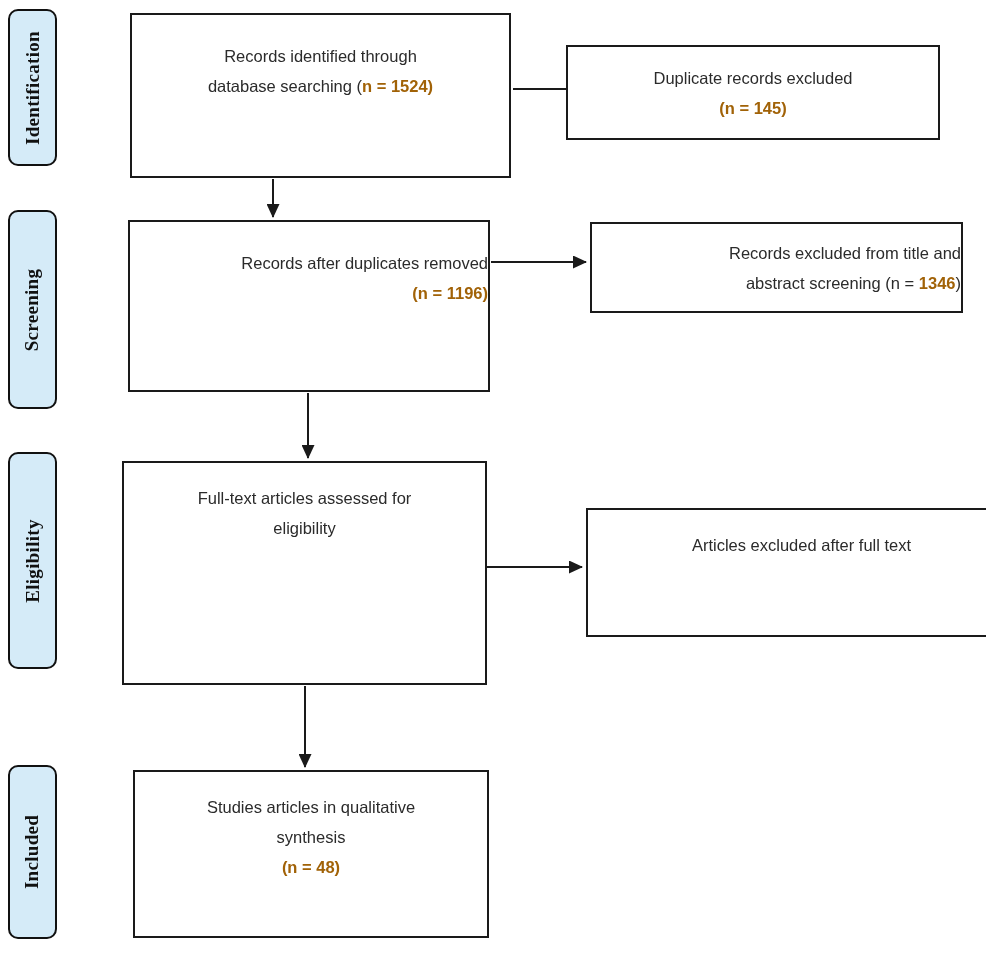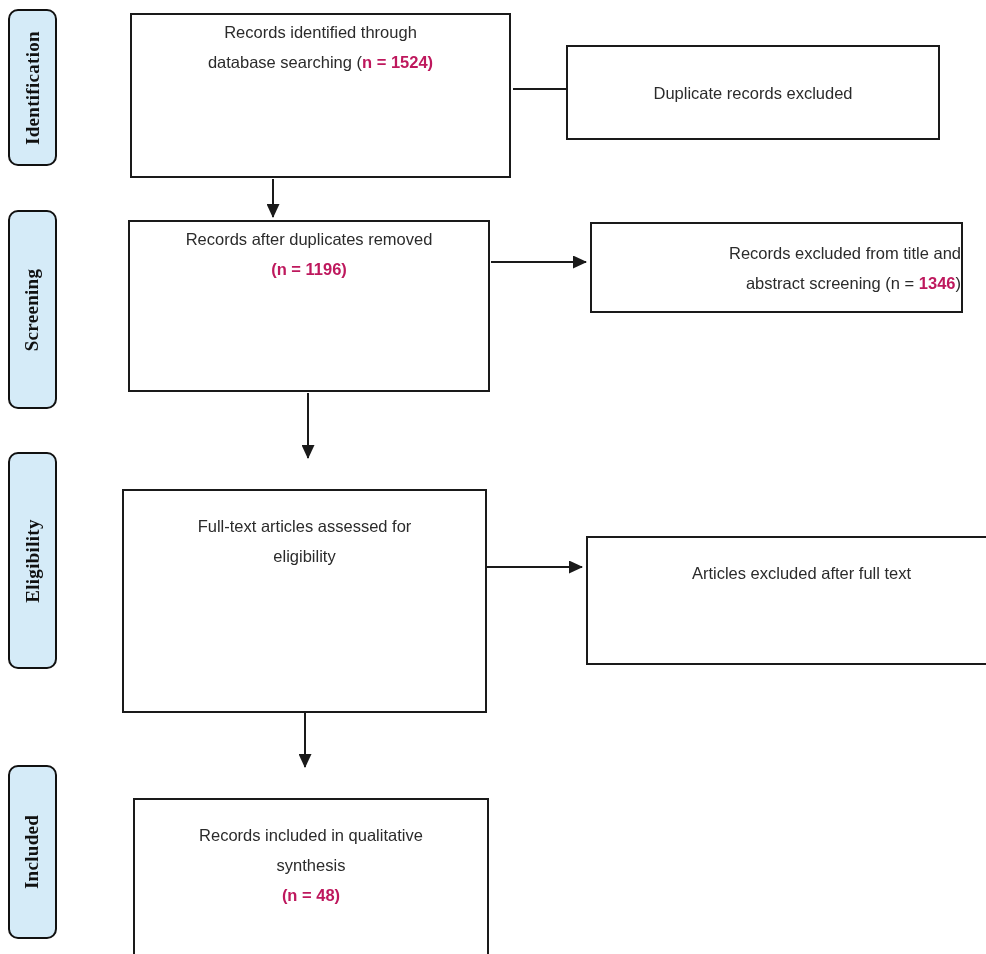--- a/index.html
+++ b/index.html
@@ -48,29 +48,29 @@
   .flow-box {
     position: absolute;
     background: #ffffff;
     border: 2px solid #1a1a1a;
     box-sizing: border-box;
     text-align: center;
     font-size: 16.5px;
     line-height: 30px;
     color: #2b2b2b;
   }
-  .flow-box.pad-sm { padding-top: 2px; }
-  .flow-box.pad-md { padding-top: 20px; margin-top: 28px; }
+  .flow-box.pad-sm { padding-top: 26px; }
+  .flow-box.pad-md { padding-top: 20px; }
   .flow-box.center {
     display: flex;
     flex-direction: column;
     justify-content: center;
     padding-top: 0;
   }
-  .flow-box b { font-weight: bold; color: #be185d; }
+  .flow-box b { font-weight: bold; color: #a16207; }
   .line { white-space: pre-wrap; }
 </style>
 </head>
 <body>
 
 <div class="canvas">
 
   <svg class="arrow-layer" width="986" height="954" viewBox="0 0 986 954" xmlns="http://www.w3.org/2000/svg">
     <defs>
       <marker id="ah" markerUnits="userSpaceOnUse" markerWidth="15" markerHeight="13" refX="13" refY="6.5" orient="auto">
@@ -98,40 +98,41 @@
     <span class="stage-label">Included</span>
   </div>
 
   <div class="flow-box pad-sm" style="left:130px; top:13px; width:381px; height:165px;">
     <div class="line">Records identified through</div>
     <div class="line"><span>database searching (</span><b>n = 1524)</b></div>
   </div>
 
   <div class="flow-box center" style="left:566px; top:45px; width:374px; height:95px;">
     <div class="line">Duplicate records excluded</div>
+    <div class="line"><b>(n = 145)</b></div>
   </div>
 
-  <div class="flow-box pad-sm" style="left:128px; top:220px; width:362px; height:172px;">
+  <div class="flow-box pad-sm" style="left:128px; top:220px; width:362px; height:172px;text-align:right;">
     <div class="line">Records after duplicates removed</div>
     <div class="line"><b>(n = 1196)</b></div>
   </div>
 
   <div class="flow-box center" style="left:590px; top:222px; width:373px; height:91px;align-items:flex-end;">
     <div class="line">Records excluded from title and</div>
     <div class="line"><span>abstract screening (n = </span><b>1346</b><span>)</span></div>
   </div>
 
   <div class="flow-box pad-md" style="left:122px; top:461px; width:365px; height:224px;">
     <div class="line">Full-text articles assessed for</div>
     <div class="line">eligibility</div>
   </div>
 
   <div class="flow-box pad-md" style="left:586px; top:508px; width:431px; height:129px;">
     <div class="line">Articles excluded after full text</div>
   </div>
 
   <div class="flow-box pad-md" style="left:133px; top:770px; width:356px; height:168px;">
-    <div class="line">Records included in qualitative</div>
+    <div class="line">Studies articles in qualitative</div>
     <div class="line">synthesis</div>
     <div class="line"><b>(n = 48)</b></div>
   </div>
 
 </div>
 
 </body></html>

